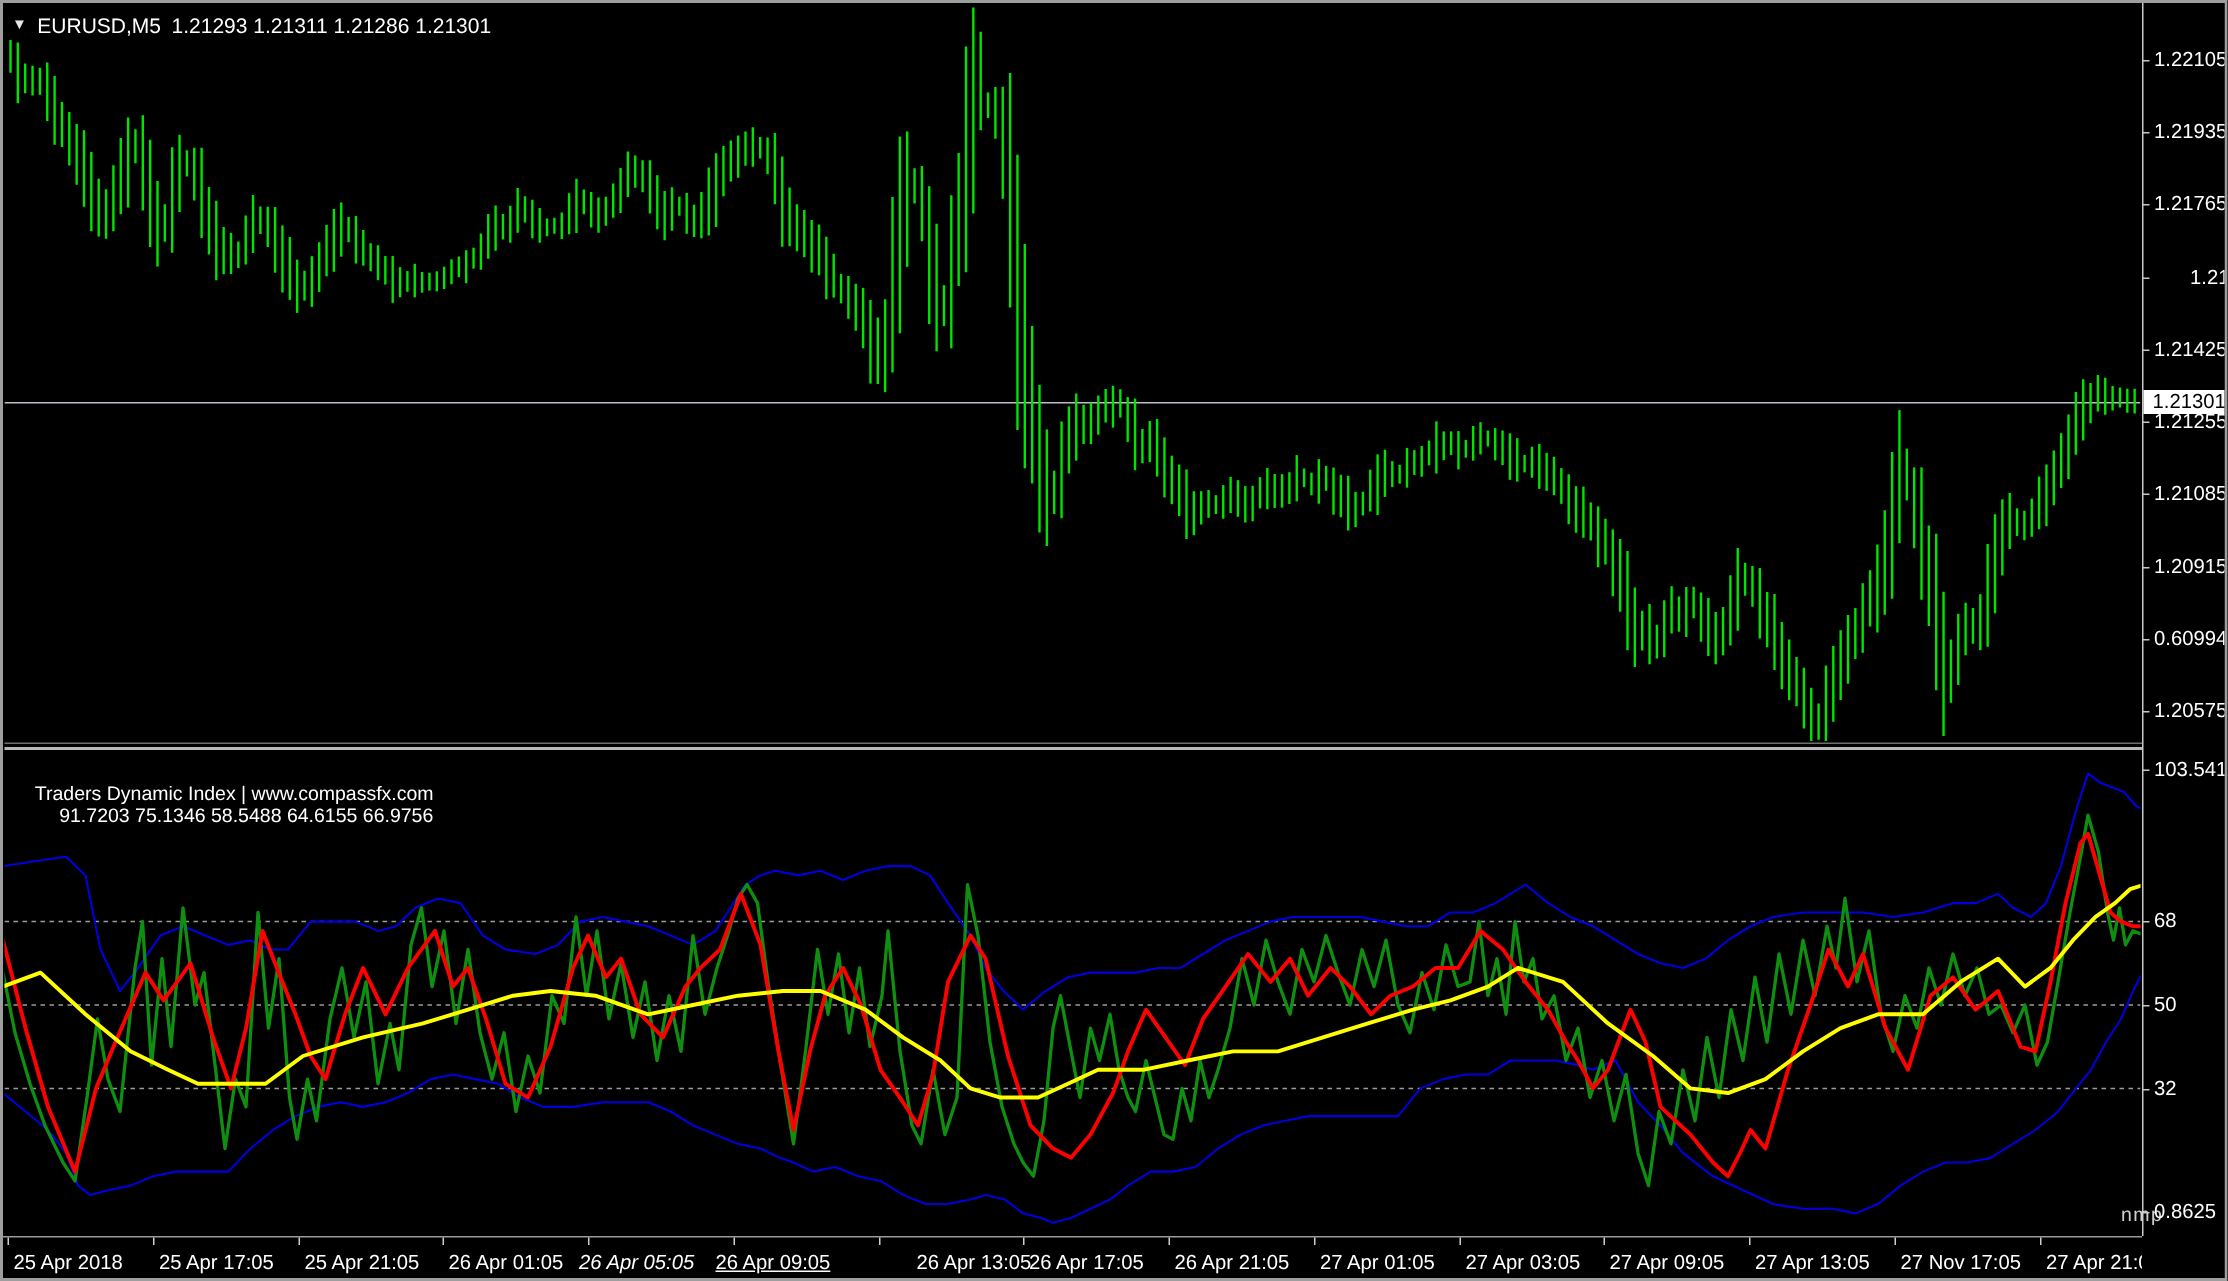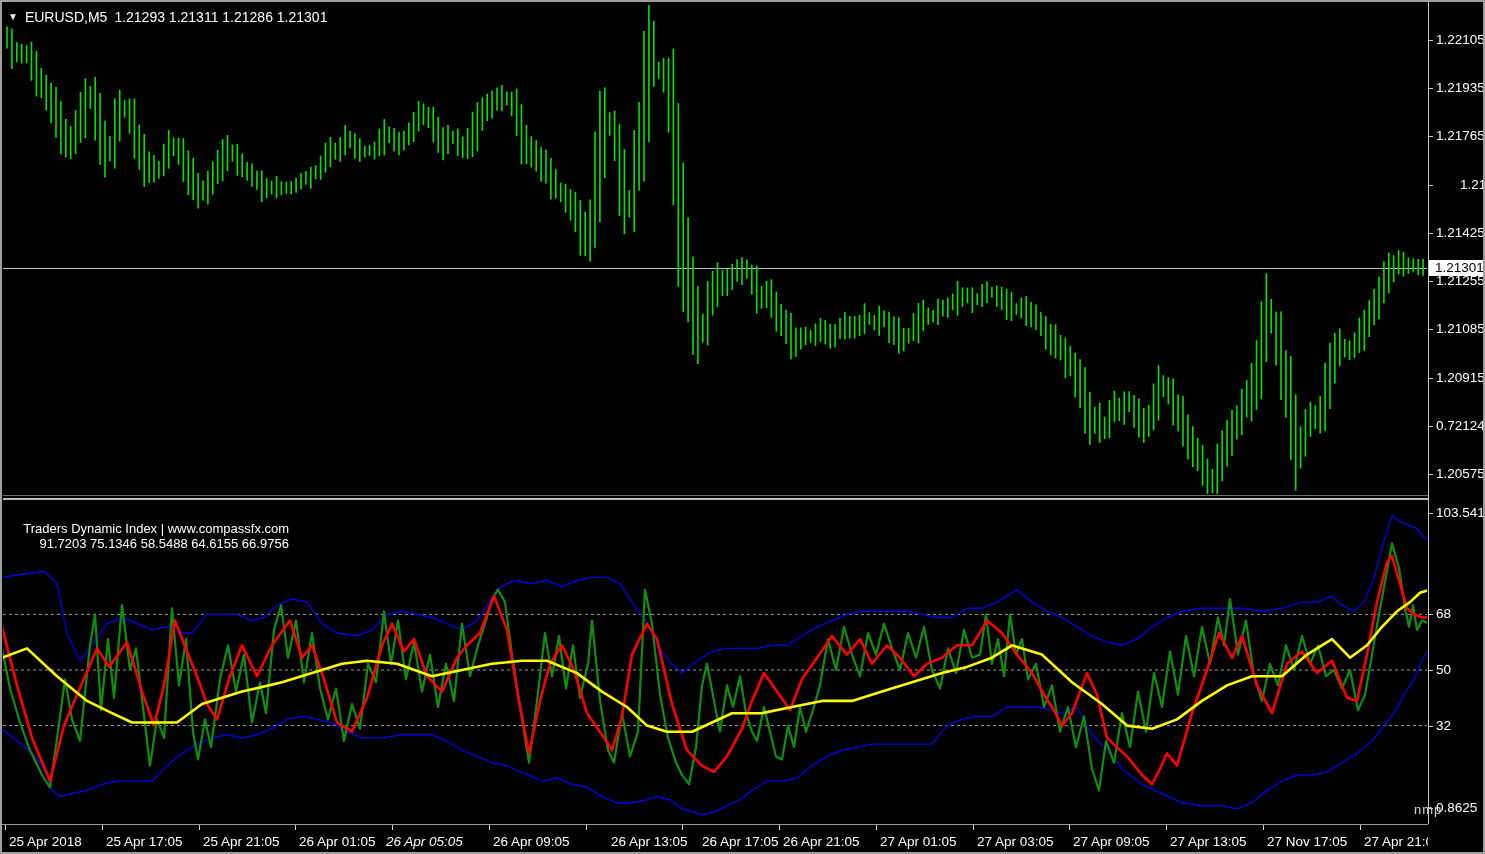--- a/index.html
+++ b/index.html
@@ -364,25 +364,25 @@
       <span class="time-label" style="left: 7px;">25 Apr 2018</span>
       <div class="time-tick" style="left: 100px;"></div>
       <span class="time-label" style="left: 104px;">25 Apr 17:05</span>
       <div class="time-tick" style="left: 197px;"></div>
       <span class="time-label" style="left: 201px;">25 Apr 21:05</span>
       <div class="time-tick" style="left: 293px;"></div>
       <span class="time-label" style="left: 297px;">26 Apr 01:05</span>
       <div class="time-tick" style="left: 390px;"></div>
       <span class="time-label" style="left: 384px; font-style: italic;">26 Apr 05:05</span>
       <div class="time-tick" style="left: 487px;"></div>
-      <span class="time-label" style="left: 491px;">26 Apr 09:05</span>
+      <span class="time-label" style="left: 475px; text-decoration: underline;">26 Apr 09:05</span>
       <div class="time-tick" style="left: 584px;"></div>
       <span class="time-label" style="left: 588px; margin-left: 21px;">26 Apr 13:05</span>
       <div class="time-tick" style="left: 680px;"></div>
-      <span class="time-label" style="left: 700px;">26 Apr 17:05</span>
+      <span class="time-label" style="left: 684px;">26 Apr 17:05</span>
       <div class="time-tick" style="left: 777px;"></div>
       <span class="time-label" style="left: 781px; text-align: right;">26 Apr 21:05</span>
       <div class="time-tick" style="left: 874px;"></div>
       <span class="time-label" style="left: 878px;">27 Apr 01:05</span>
       <div class="time-tick" style="left: 971px;"></div>
       <span class="time-label" style="left: 975px;">27 Apr 03:05</span>
       <div class="time-tick" style="left: 1067px;"></div>
       <span class="time-label" style="left: 1071px;">27 Apr 09:05</span>
       <div class="time-tick" style="left: 1164px;"></div>
       <span class="time-label" style="left: 1168px;">27 Apr 13:05</span>
@@ -405,21 +405,21 @@
       <span class="ax-label" style="top: 175px; margin-left: 24px;">1.21595</span>
       <div class="ax-tick" style="top: 183px;"></div>
       <span class="ax-label" style="top: 223px;">1.21425</span>
       <div class="ax-tick" style="top: 231px;"></div>
       <span class="ax-label" style="top: 271px;">1.21255</span>
       <div class="ax-tick" style="top: 279px;"></div>
       <span class="ax-label" style="top: 319px;">1.21085</span>
       <div class="ax-tick" style="top: 327px;"></div>
       <span class="ax-label" style="top: 368px;">1.20915</span>
       <div class="ax-tick" style="top: 376px;"></div>
-      <span class="ax-label" style="top: 416px;">0.72124</span>
+      <span class="ax-label" style="top: 416px;">0.60994</span>
       <div class="ax-tick" style="top: 424px;"></div>
       <span class="ax-label" style="top: 464px;">1.20575</span>
       <div class="ax-tick" style="top: 472px;"></div>
       <span class="ax-label" style="top: 503px;">103.5416</span>
       <div class="ax-tick" style="top: 511px;"></div>
       <span class="ax-label" style="top: 604px;">68</span>
       <div class="ax-tick" style="top: 612px;"></div>
       <span class="ax-label" style="top: 660px;">50</span>
       <div class="ax-tick" style="top: 668px;"></div>
       <span class="ax-label" style="top: 716px;">32</span>

